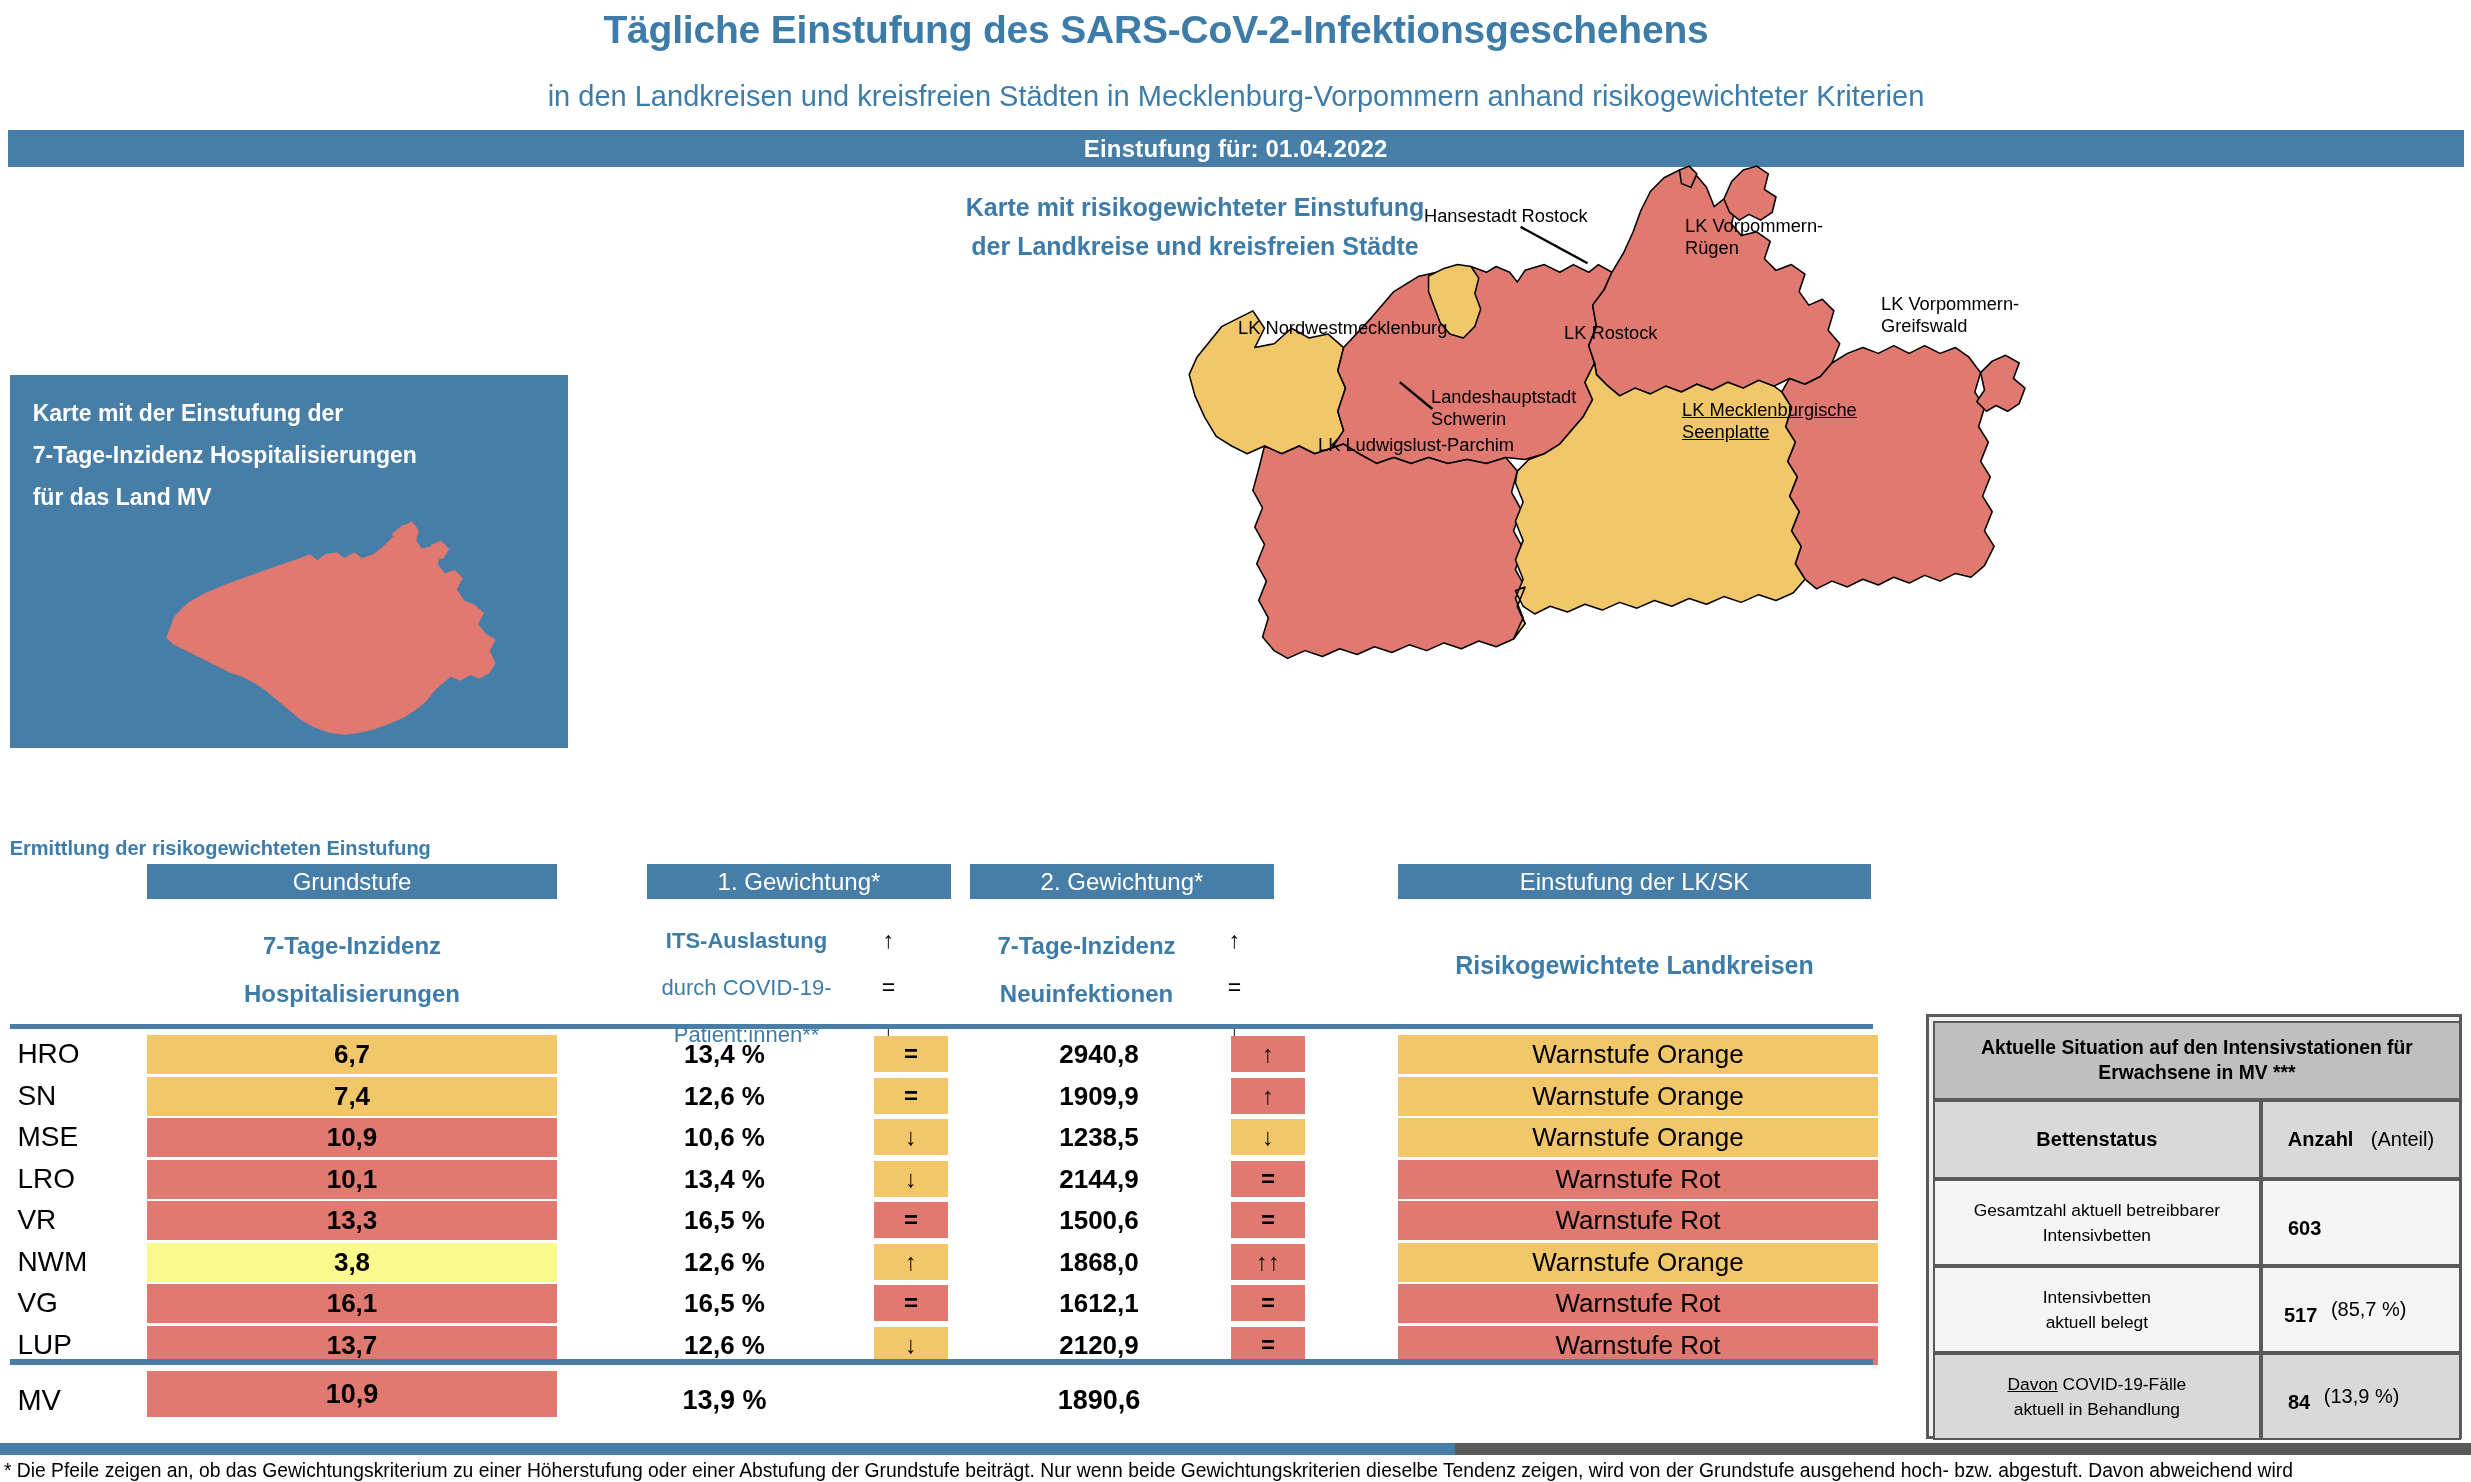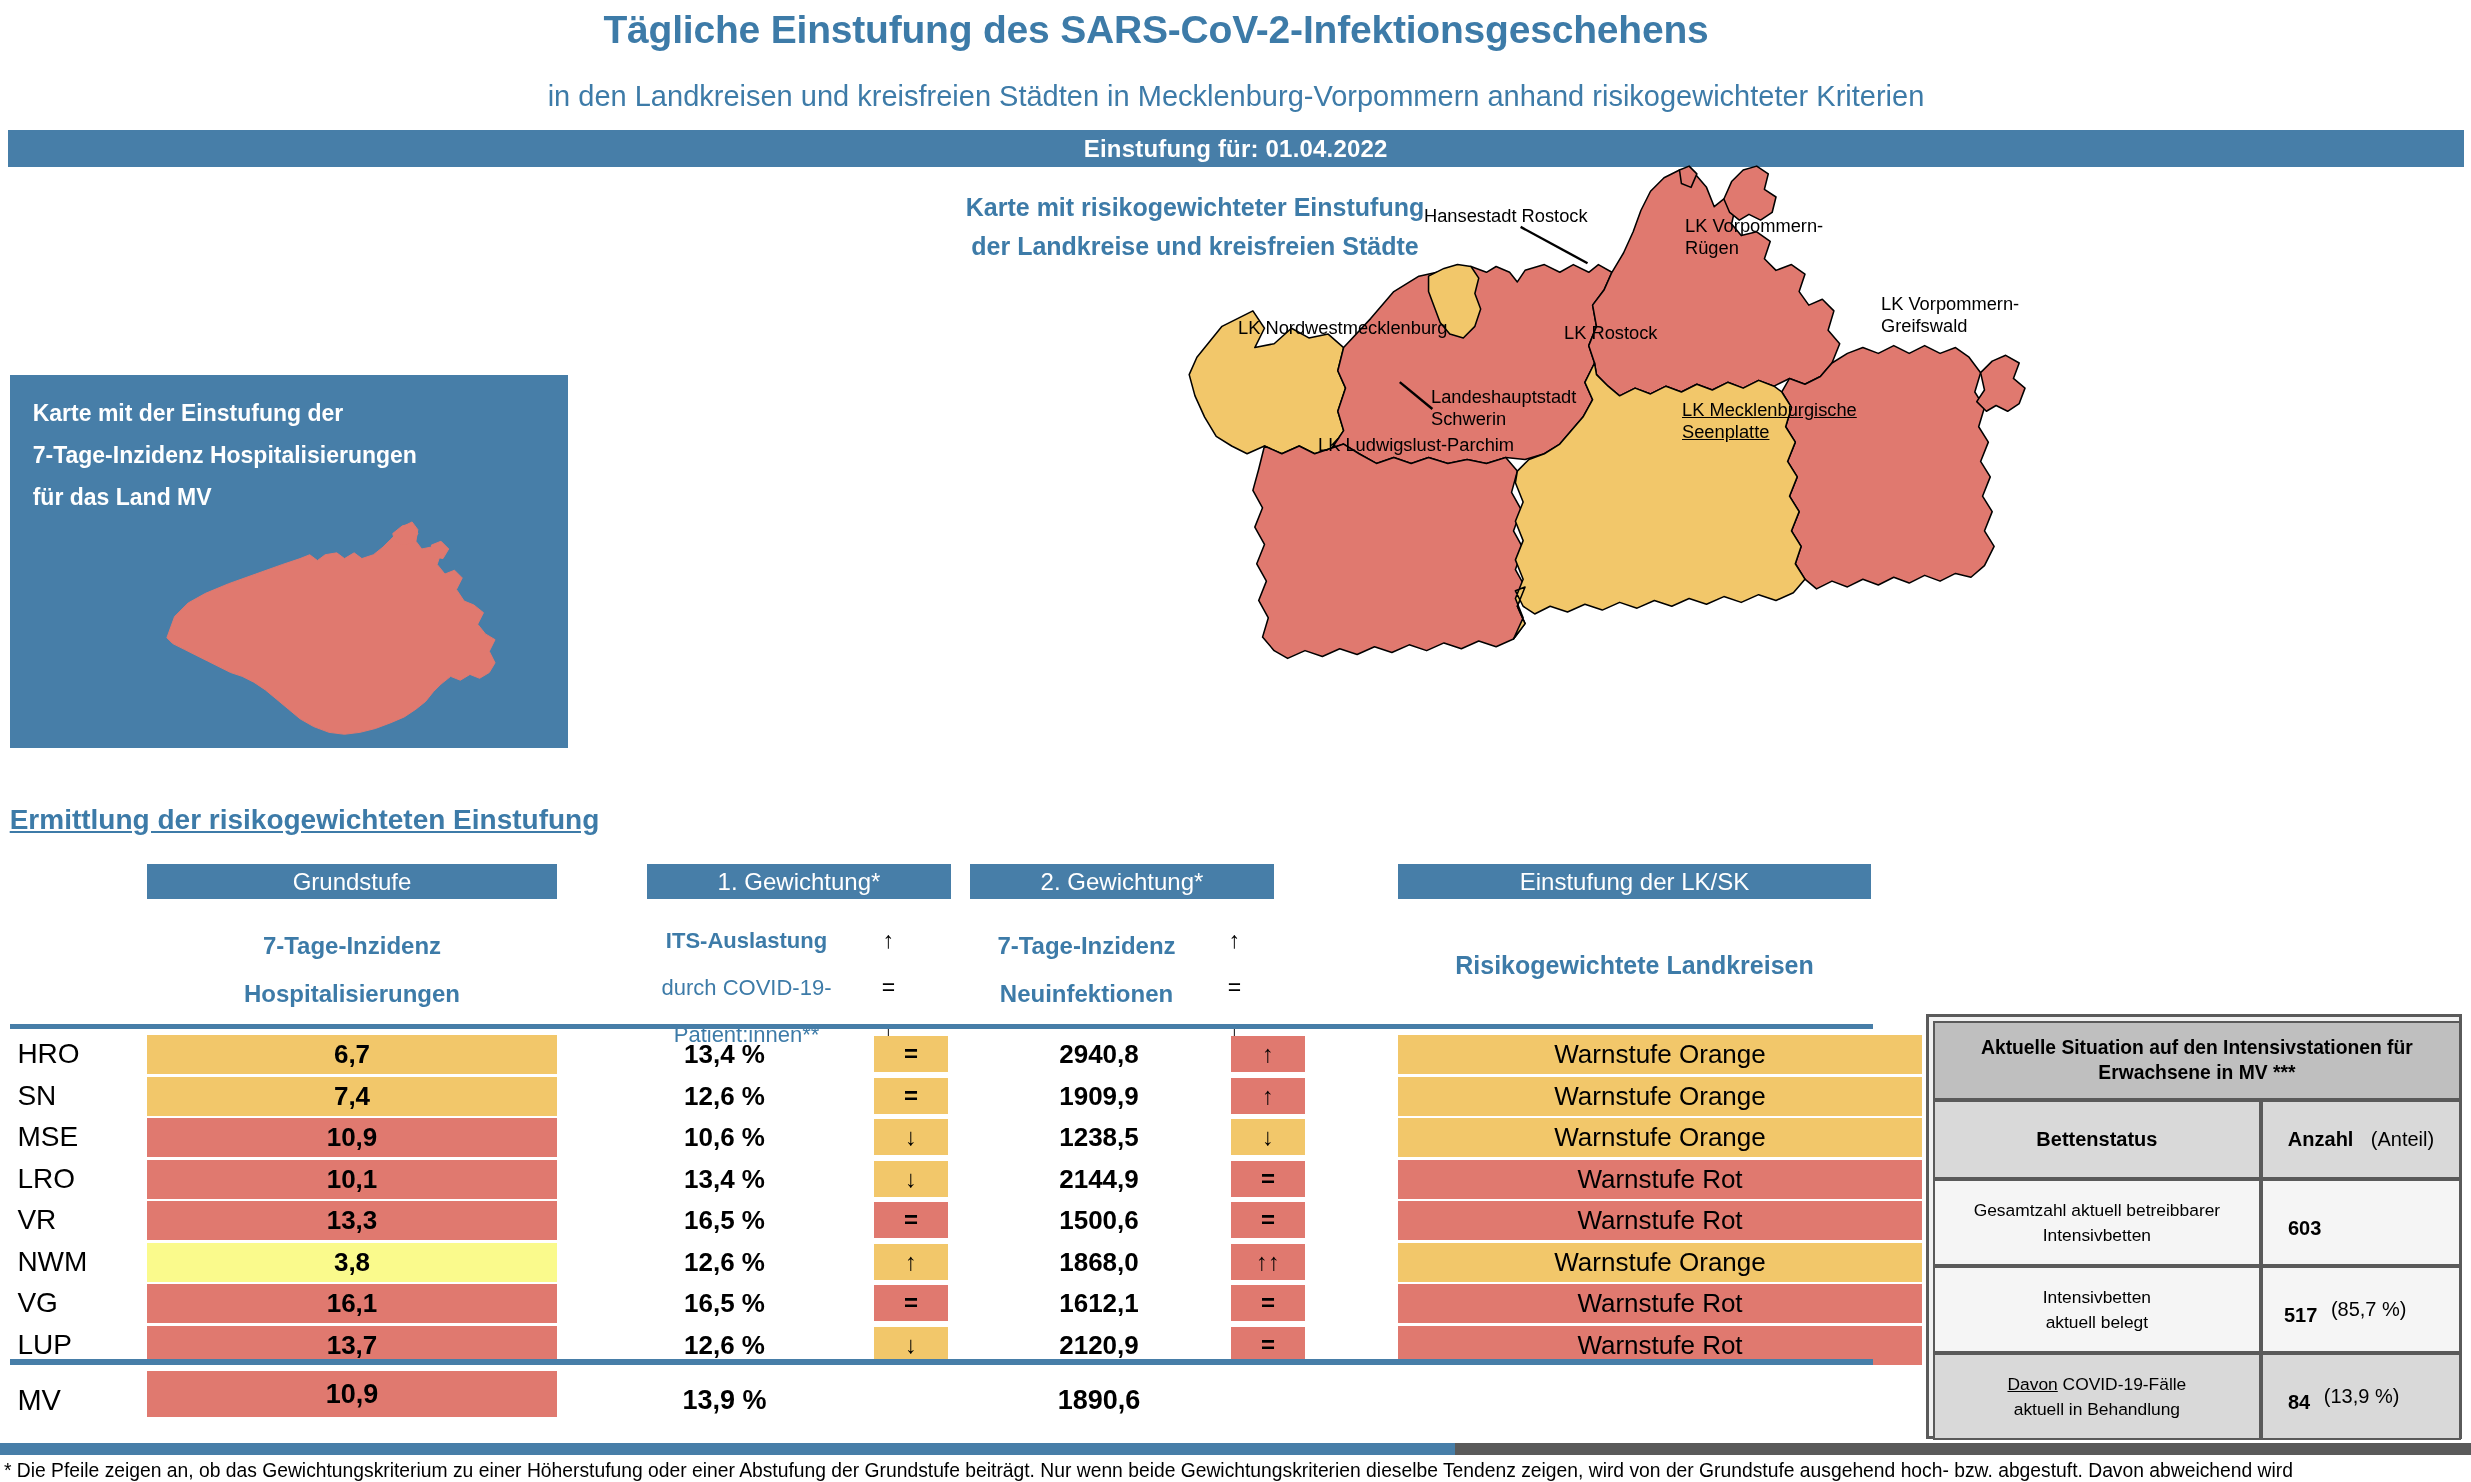--- a/index.html
+++ b/index.html
@@ -46,22 +46,22 @@
 
   
   #main-map{position:absolute;left:1139px;top:164px;width:1274px;height:676px;}
   .maplabel{
     position:absolute;font-size:18.3px;color:#000;line-height:22px;
     font-family:"Liberation Sans","DejaVu Sans",sans-serif;white-space:pre;
   }
 
   
   #section-heading{
-    position:absolute;left:9.7px;top:804px;
-    font-size:28px;font-weight:bold;color:#3d7ba8;text-decoration:underline;
+    position:absolute;left:9.7px;top:837px;
+    font-size:20px;font-weight:bold;color:#3d7ba8;
   }
 
   
   .pill{
     position:absolute;background:#477ea8;color:#fff;text-align:center;
     font-size:24px;line-height:35px;height:35px;
   }
   #pill-grundstufe{left:147px;top:864px;width:410px;}
   #pill-gew1{left:647px;top:864px;width:304px;}
   #pill-gew2{left:970px;top:864px;width:304px;}
@@ -105,21 +105,21 @@
   }
   .cell-inz{
     position:absolute;left:966px;top:0;width:266px;height:42px;
     font-size:26px;font-weight:bold;line-height:42px;text-align:center;color:#000;
   }
   .cell-arrow2{
     position:absolute;left:1231px;top:2.9px;width:74px;height:36px;
     font-size:24px;line-height:36px;text-align:center;color:#000;font-weight:bold;
   }
   .cell-class{
-    position:absolute;left:1398px;top:1.9px;width:524px;height:39px;
+    position:absolute;left:1398px;top:1.9px;width:480px;height:39px;
     font-size:26px;line-height:39px;text-align:center;color:#000;
   }
   .bg-orange{background:#F2C76A;}
   .bg-red{background:#E0796F;}
   .bg-yellow{background:#FAFA8C;}
 
   
   #mv-row{position:absolute;left:0;top:1376px;width:1873px;height:48px;}
   #mv-row .rowlabel{font-size:29px;line-height:48px;}
   #mv-row .cell-grund{top:-4.8px;height:46px;line-height:46px;font-size:27px;}

